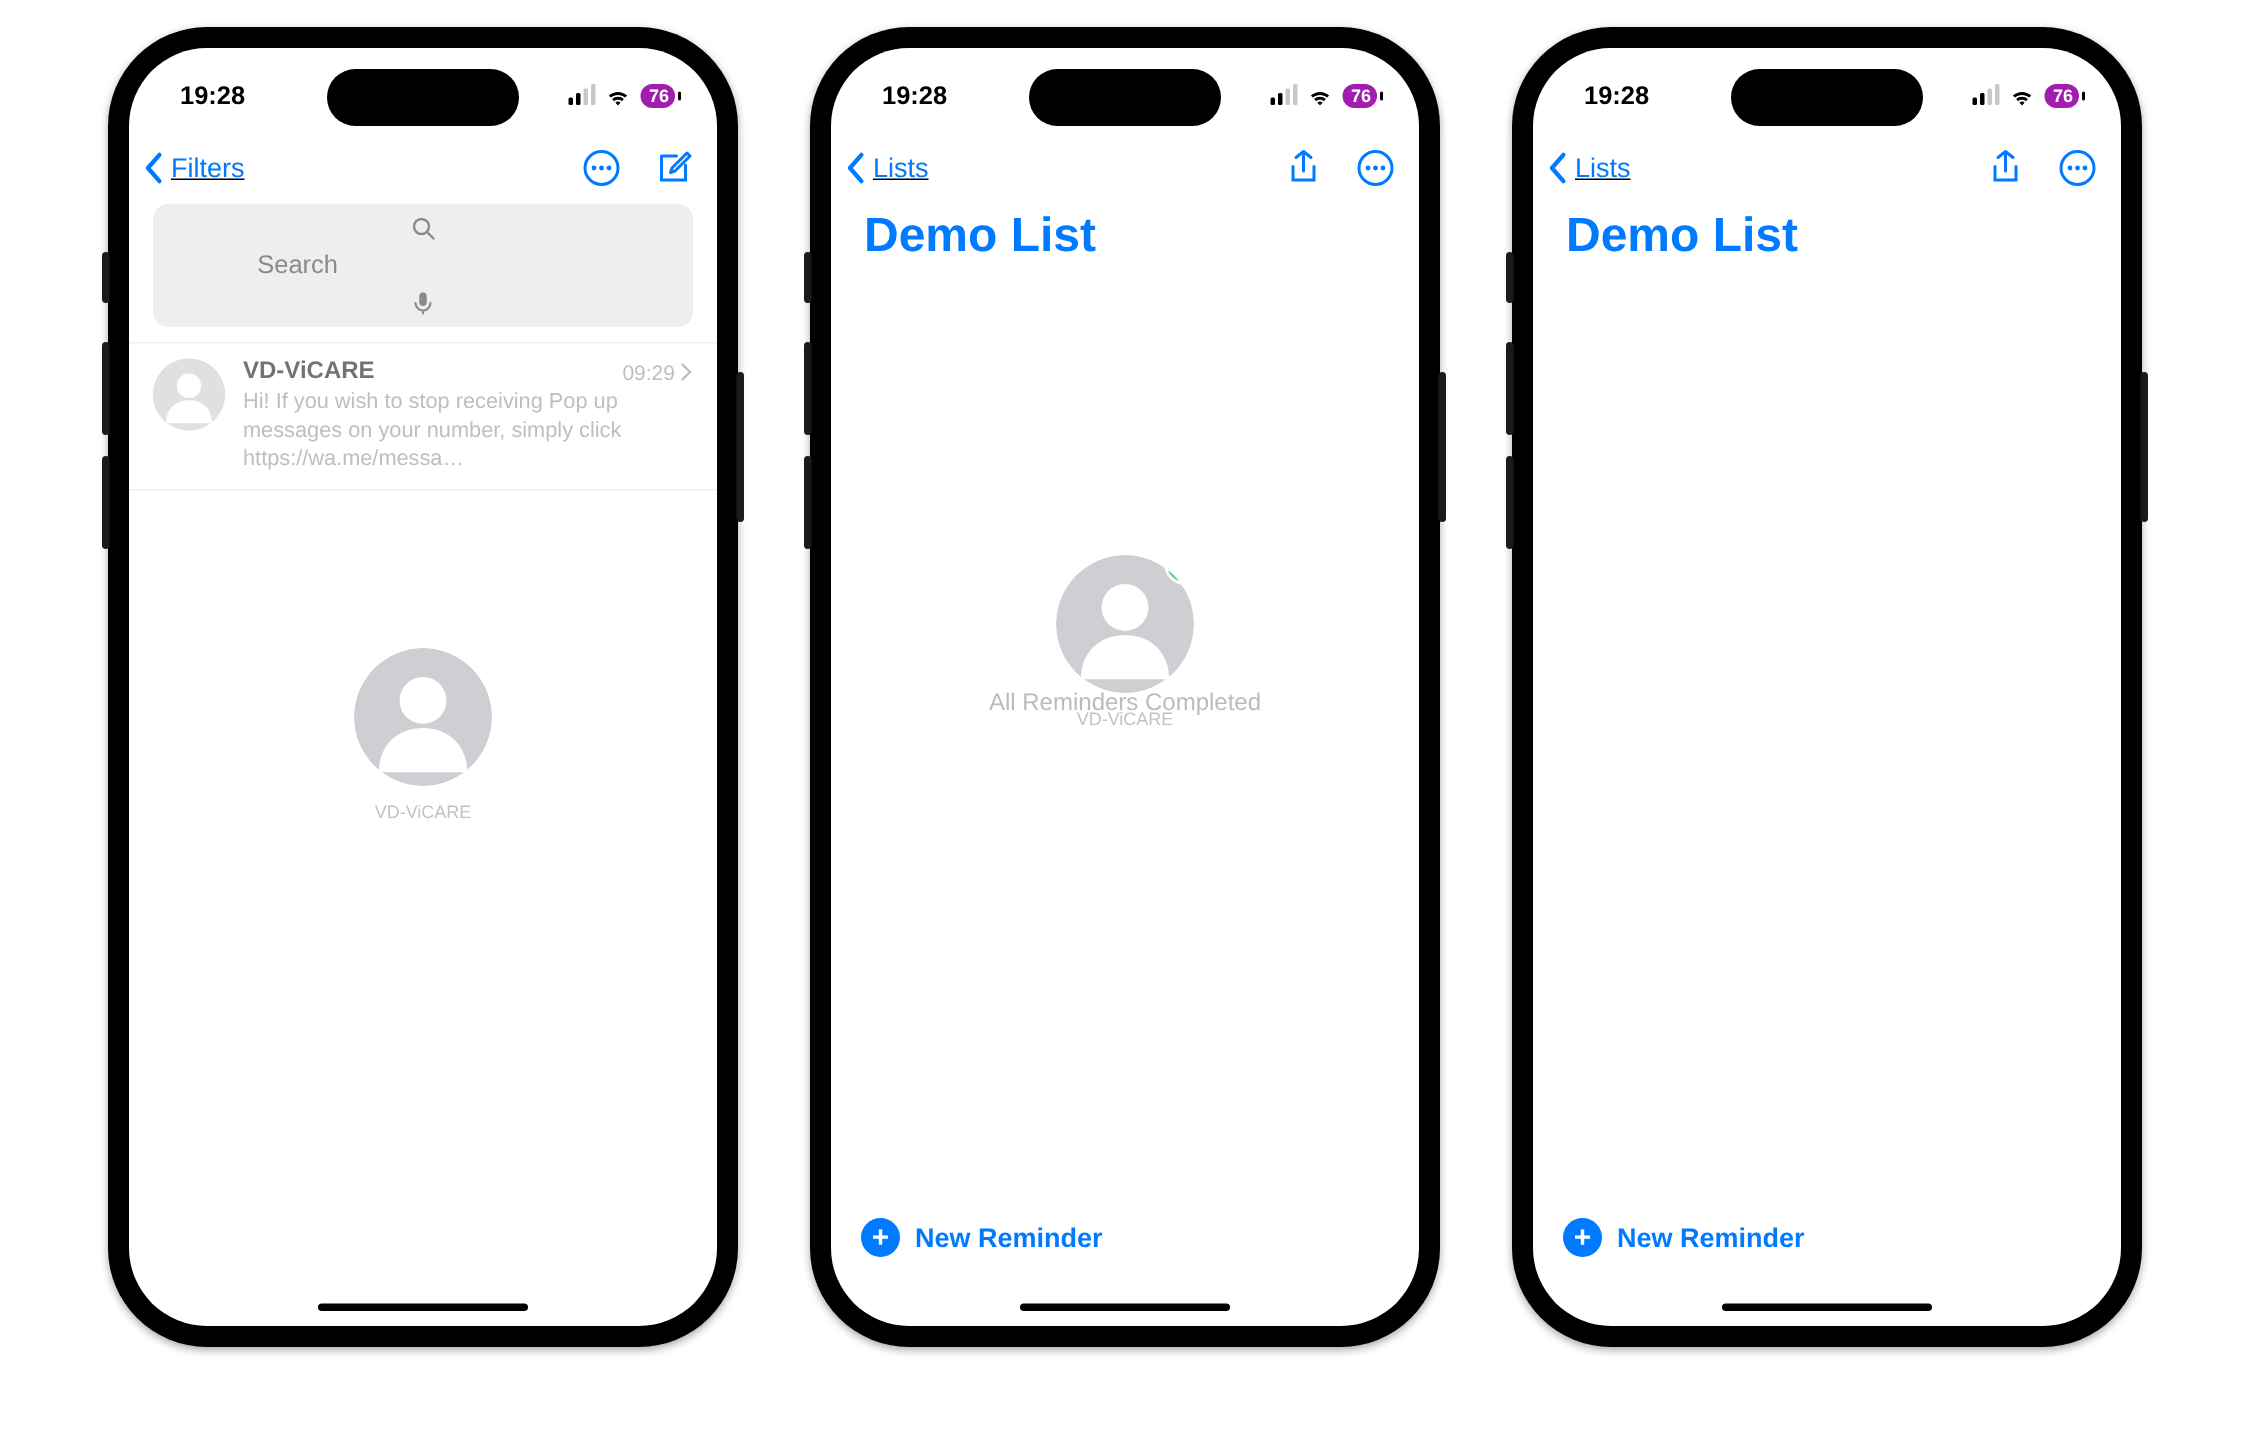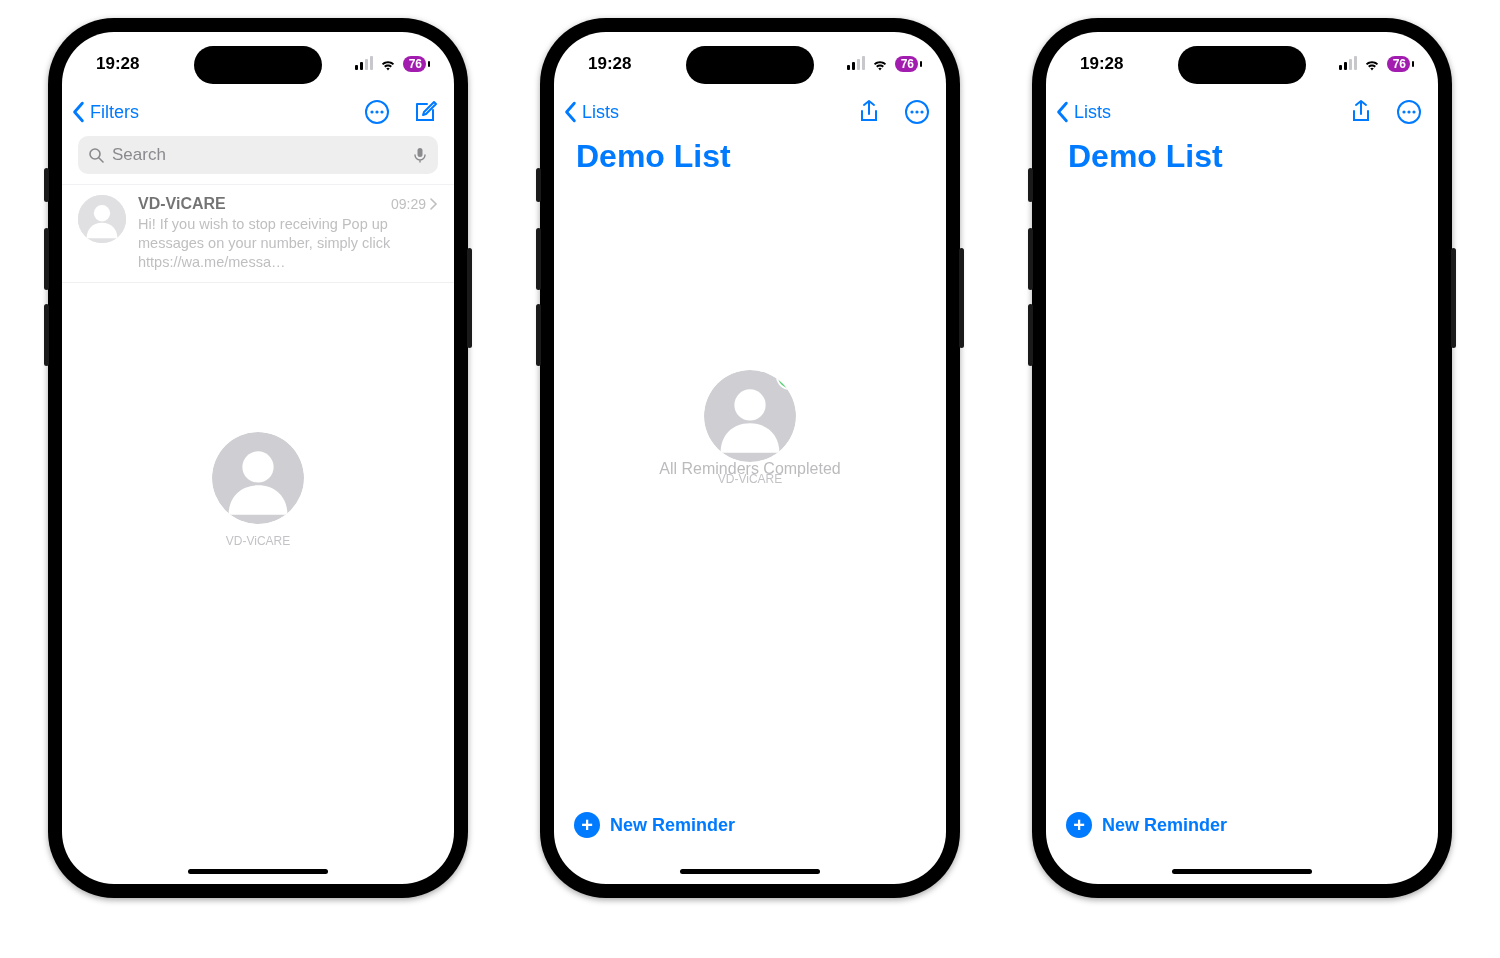--- a/index.html
+++ b/index.html
@@ -13,21 +13,21 @@
   }
   html, body {
     margin: 0; padding: 0;
     width: 1500px; height: 958px;
     background: #ffffff;
     font-family: -apple-system, "SF Pro Text", "Helvetica Neue", Helvetica, Arial, sans-serif;
     -webkit-font-smoothing: antialiased;
   }
   .stage {
     display: flex;
-    gap: 72px;
+    gap: 48px;
     justify-content: center;
     align-items: flex-start;
     padding-top: 18px;
   }
   
   .iphone {
     position: relative;
     width: 420px;
     height: 880px;
     border-radius: 66px;
@@ -83,37 +83,38 @@
   .battery::after{
     content:""; position:absolute; right:-4px; top:50%;
     transform:translateY(-50%); width:2.5px; height:6px;
     background:#000; border-radius:2px;
   }
   
   .nav-bar {
     display:flex; align-items:center; justify-content:space-between;
     padding: 6px 16px 4px 10px;
     min-height: 40px;
+    text-decoration: underline;
   }
   .nav-back { display:flex; align-items:center; color:var(--ios-blue); font-size:18px; }
   .nav-back svg { width:14px; height:22px; }
   .nav-actions { display:flex; gap:22px; align-items:center; }
   .nav-icn { color:var(--ios-blue); width:26px; height:26px; display:flex; align-items:center; justify-content:center; }
   .nav-icn svg { width:100%; height:100%; }
   
   .large-title {
     font-size: 34px; font-weight:700; padding: 2px 22px 6px;
   }
   .large-title.blue { color: var(--ios-blue); font-size:32px; }
   
   .search-wrap { padding: 0 16px 10px; }
   .search {
     display:flex; align-items:center; gap:6px;
     background:var(--ios-search-bg);
-    border-radius:10px; padding:8px 10px;
+    border-radius:10px; padding:8px 10px;flex-direction:column;
   }
   .search input {
     flex:1; border:none; background:transparent; font-size:17px;
     color:#000; outline:none;
   }
   .search input::placeholder { color:#8a8a8e; }
   .search .mag, .search .mic { color:#8a8a8e; }
   .search svg { width:16px; height:16px; display:block; }
   
   .msg-row {

